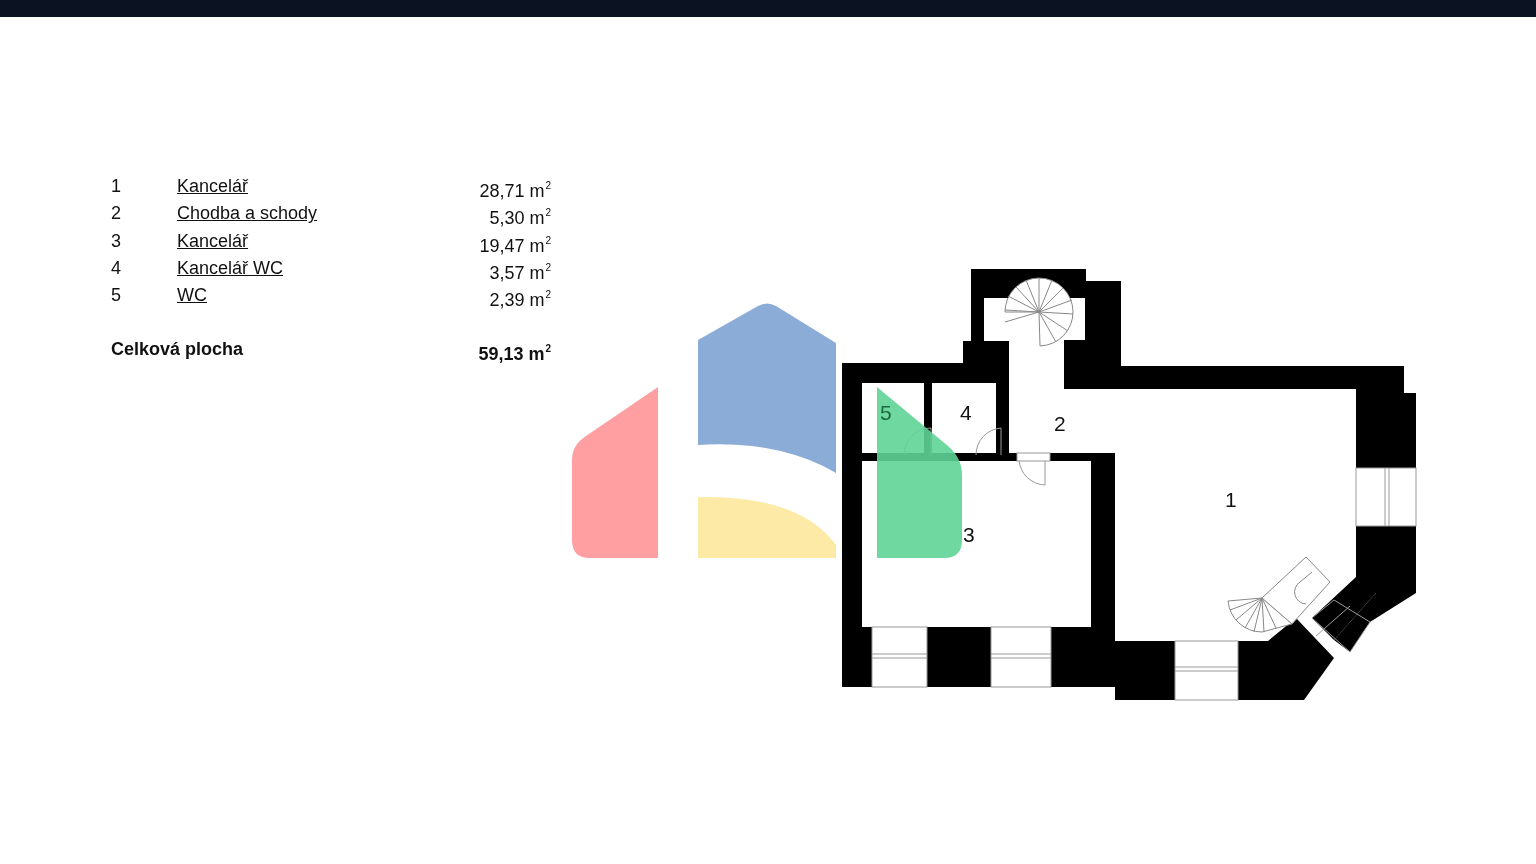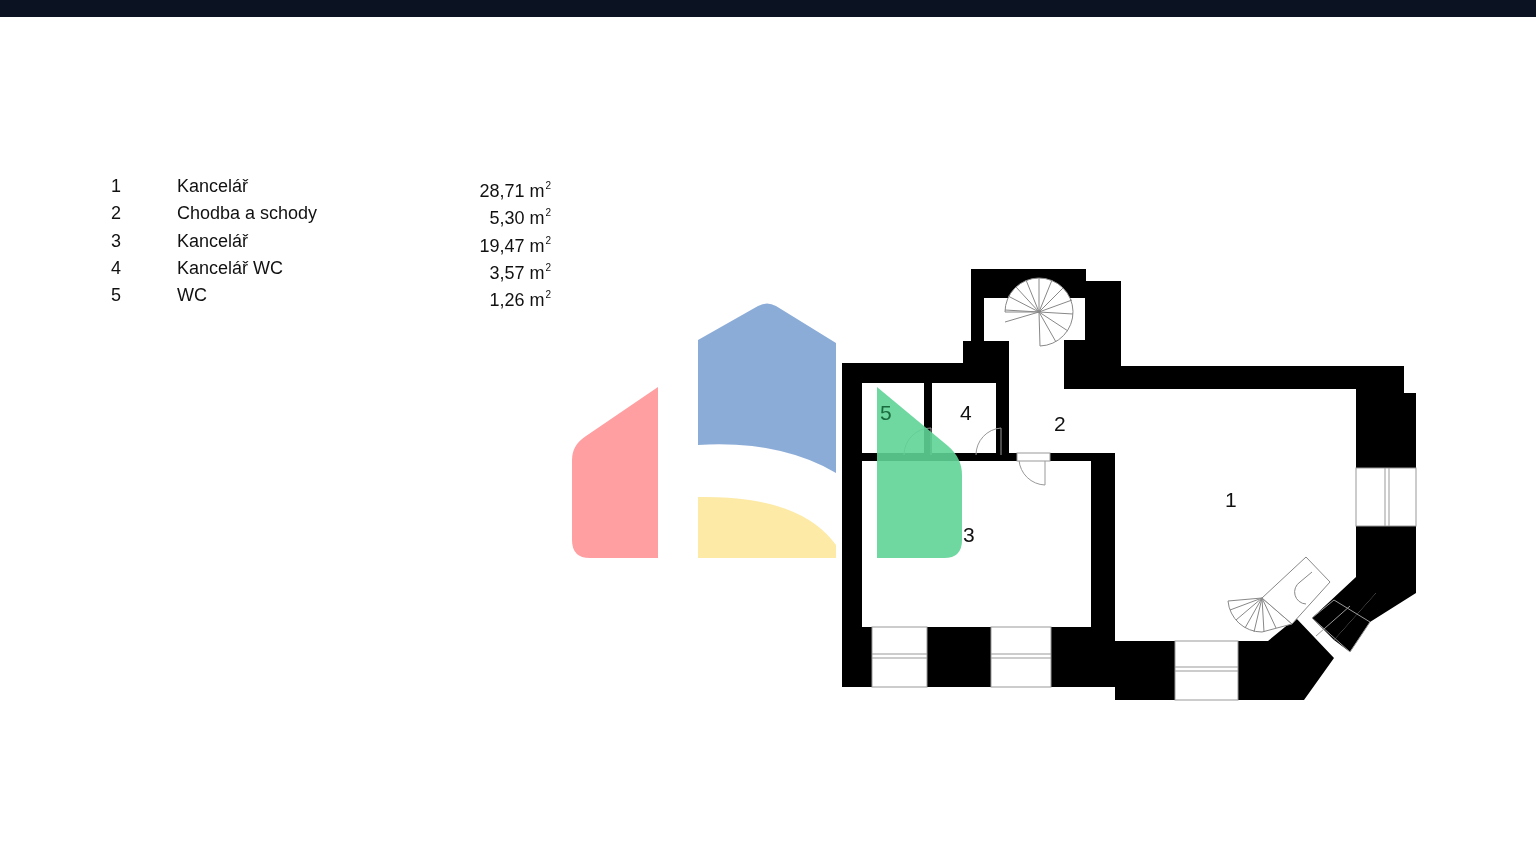--- a/index.html
+++ b/index.html
@@ -13,21 +13,21 @@
     position: absolute; left: 0; top: 0; width: 1536px; height: 17px;
     background: #0b1322;
   }
   .legend {
     position: absolute; left: 111px; top: 174px; width: 440px;
   }
   .legend-row {
     position: relative; height: 27.3px; font-size: 18px; line-height: 24px;
   }
   .legend-num { position: absolute; left: 0; top: 0; }
-  .legend-name { position: absolute; left: 66px; top: 0; }
+  .legend-name { position: absolute; left: 66px; top: 0; text-decoration: underline; }
   .legend-area { position: absolute; right: 0; top: 0; text-align: center; }
   .legend-area sup, .total-area sup { font-size: 10px; vertical-align: 8px; margin-left: 1px; }
   .legend-total {
     position: relative; height: 28px; margin-top: 27px;
     font-size: 18px; font-weight: bold; line-height: 24px;
   }
   .total-label { position: absolute; left: 0; top: 0; }
   .total-area { position: absolute; right: 0; top: 0; }
   .plan {
     position: absolute; left: 0; top: 0; width: 1536px; height: 864px;
@@ -58,21 +58,25 @@
     <span class="legend-area"><span>19,47 m</span><sup>2</sup></span>
   </div>
   <div class="legend-row">
     <span class="legend-num">4</span>
     <span class="legend-name">Kancelář WC</span>
     <span class="legend-area"><span>3,57 m</span><sup>2</sup></span>
   </div>
   <div class="legend-row">
     <span class="legend-num">5</span>
     <span class="legend-name">WC</span>
-    <span class="legend-area"><span>1,26 m</span><sup>2</sup></span>
+    <span class="legend-area"><span>2,39 m</span><sup>2</sup></span>
+  </div>
+  <div class="legend-total">
+    <span class="total-label">Celková plocha</span>
+    <span class="total-area"><span>59,13 m</span><sup>2</sup></span>
   </div>
 </div>
 
 <svg class="plan" viewBox="0 0 1536 864" xmlns="http://www.w3.org/2000/svg">
   <g fill="#000">
 
     <rect x="971" y="269" width="115" height="29"></rect>
     <rect x="971" y="269" width="13" height="72"></rect>
     <rect x="1085" y="281" width="36" height="105"></rect>
     <rect x="1064" y="340" width="57" height="46"></rect>

